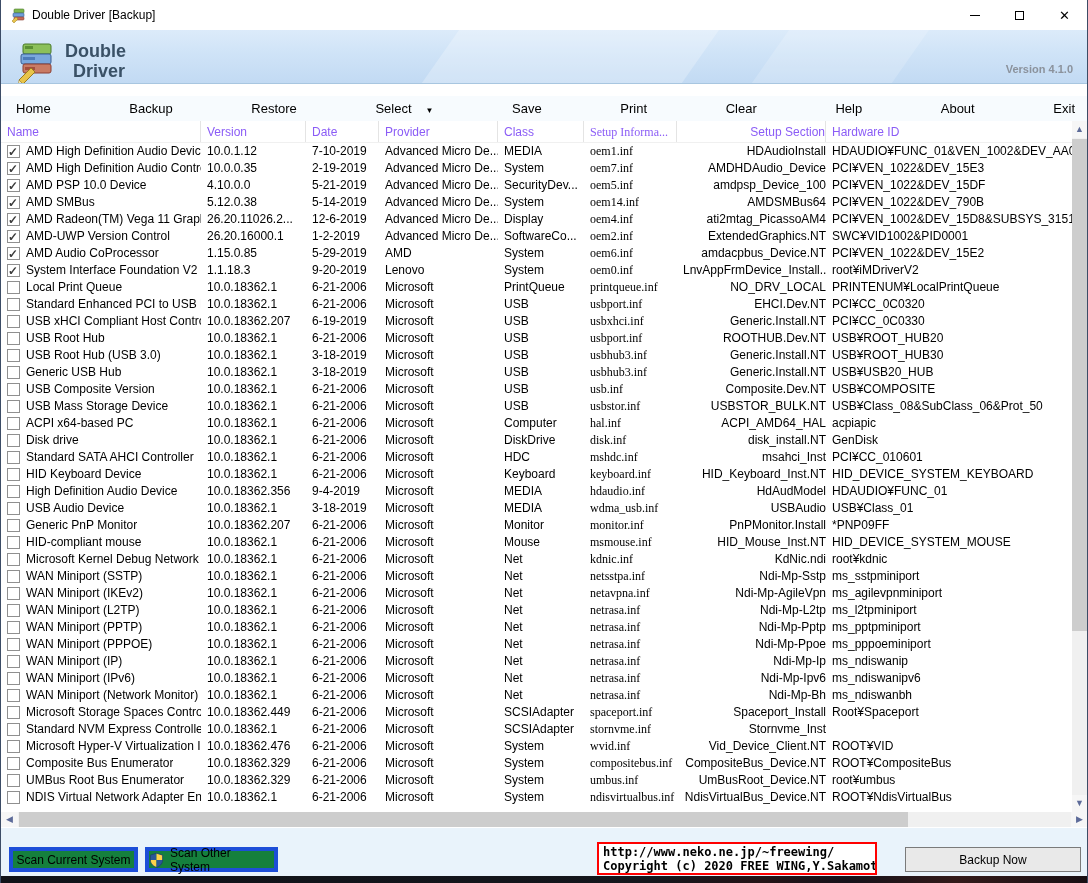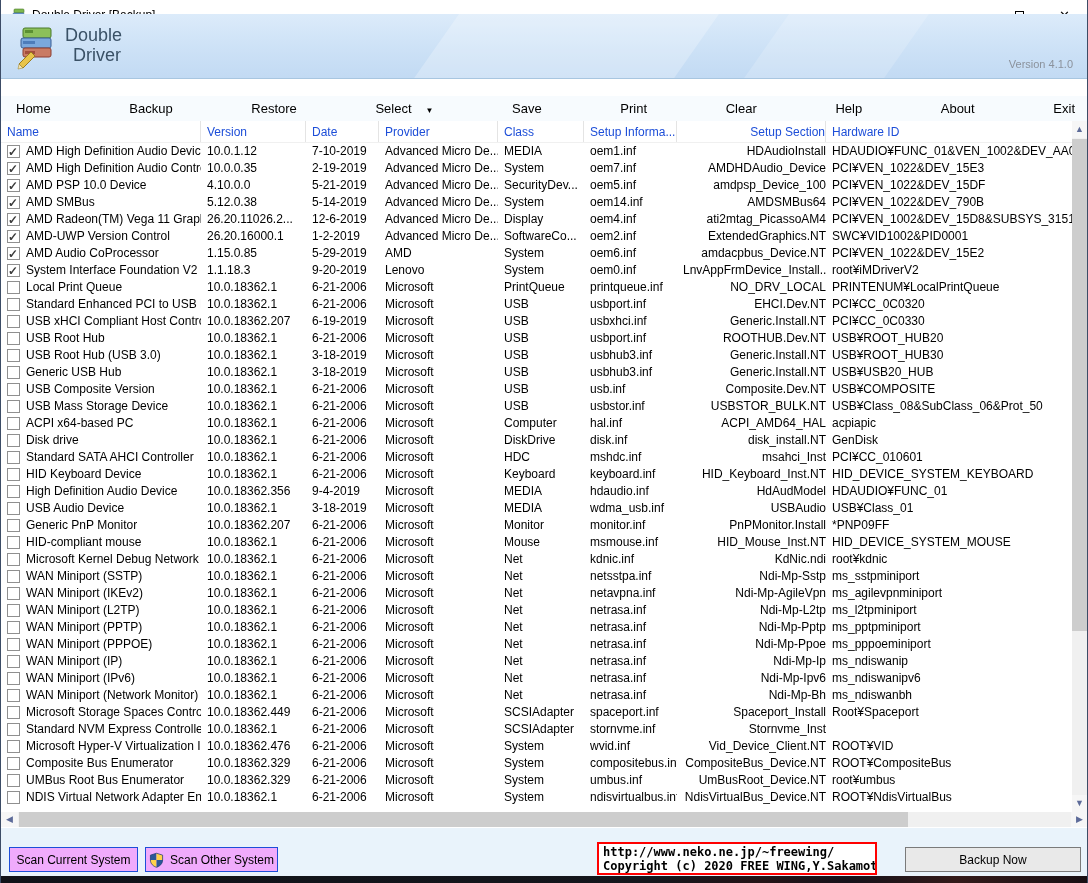--- a/index.html
+++ b/index.html
@@ -13,65 +13,65 @@
   
   .titlebar { position:absolute; left:0; top:0; width:100%; height:30px; background:#fff; }
   .titlebar .appicon { position:absolute; left:10px; top:7px; width:16px; height:16px; }
   .titlebar .title { position:absolute; left:31px; top:8px; font-size:12px; color:#000; }
   .capbtns { position:absolute; right:0; top:0; height:30px; display:flex; }
   .capbtn { width:45px; height:30px; display:flex; align-items:center; justify-content:center; color:#000; font-size:12px; }
   .glyph-min { width:10px; height:1px; background:#000; display:block; }
   .glyph-max { width:9px; height:9px; border:1px solid #000; display:block; }
   .glyph-close { font-size:13px; line-height:13px; }
   
-  .banner { position:absolute; left:0; top:14px; width:100%; height:65px;
+  .banner { position:absolute; left:0; top:30px; width:100%; height:54px;
     background: linear-gradient(180deg,#dcebfa 0%,#cfe3f7 45%,#c2daf3 100%);
-    border-bottom:1px solid #a8c6e0; overflow:hidden; }
+    border-bottom:1px solid #a8c6e0; overflow:hidden;font-weight:bold; }
   .banner .streak1 { position:absolute; left:430px; top:-20px; width:260px; height:120px;
     background:rgba(255,255,255,0.25); transform:skewX(-35deg); }
   .banner .streak2 { position:absolute; left:760px; top:-20px; width:140px; height:120px;
     background:rgba(255,255,255,0.18); transform:skewX(-35deg); }
   .logo { position:absolute; left:14px; top:8px; width:46px; height:48px; }
   .appname { position:absolute; left:64px; top:11px; color:#3a5166; font-size:18px; line-height:20px; }
   .version { position:absolute; right:14px; bottom:8px; color:#8b929c; font-size:11px; }
   
   .menubar { position:absolute; left:0; top:96px; width:100%; height:25px;
     background:#f7fbfe; display:flex; align-items:center;justify-content:space-between; }
   .menu-item { font-size:13px; color:#000; padding:0 12px; margin-left:9px; cursor:default; white-space:nowrap; }
   .menu-item:first-child { margin-left:3px; }
   .menu-item.disabled { color:#000000; }
   .menu-arrow { font-size:8px; color:#000; margin-left:14px; }
   
   .listview { position:absolute; left:0; top:121px; width:1071px; height:691px; background:#fff; overflow:hidden; }
   .lv-header { display:flex; height:22px; background:#fff; border-bottom:1px solid #f0f0f0; }
-  .lv-hcell { font-size:12px; color:#1d4ed8; padding:4px 0 0 6px; border-right:1px solid #e4e4e4; overflow:hidden; white-space:nowrap; }
+  .lv-hcell { font-size:12px; color:#8b5cf6; padding:4px 0 0 6px; border-right:1px solid #e4e4e4; overflow:hidden; white-space:nowrap; }
   .lv-row { display:flex; height:17px; background:#fff; }
   .lv-cell { font-size:12px; color:#000; line-height:17px; padding-left:6px; overflow:hidden; white-space:nowrap; flex-shrink:0; }
   .c0 { width:200px; } .c1 { width:105px; } .c2 { width:73px; } .c3 { width:119px; }
-  .c4 { width:86px; } .c5 { width:93px; } .c6 { width:149px;text-align:right; } .c7 { width:246px; border-right:none; }
+  .c4 { width:86px; } .c5 { width:93px;font-family:Liberation Serif, serif; } .c6 { width:149px;text-align:right; } .c7 { width:246px; border-right:none; }
   .namecell { display:flex; align-items:center; padding-left:6px; }
   .cbx { width:13px; height:13px; border:1px solid #8f8f8f; background:#fff; margin-right:6px;
     flex-shrink:0; position:relative; }
   .cbx.checked::after { content:"✓"; position:absolute; left:0px; top:-2px; font-size:12px; color:#3b3b3b; font-weight:bold; }
   .name-text { overflow:hidden; white-space:nowrap; font-size:12px; }
   
   .vscroll { position:absolute; right:0; top:121px; width:15px; height:691px; background:#f0f0f0; }
   .vs-arrow { position:absolute; left:0; width:15px; height:17px; background:#f6f6f6; color:#5d6b99;
     font-size:9px; text-align:center; line-height:17px; }
   .vs-up { top:0; } .vs-down { bottom:0; }
   .vs-thumb { position:absolute; left:0; top:18px; width:15px; height:492px; background:#cdcdcd; }
   .hscroll { position:absolute; left:0; top:812px; width:1088px; height:15px; background:#f0f0f0; }
   .hs-arrow { position:absolute; top:0; width:17px; height:15px; background:#f6f6f6; color:#5d6b99;
     font-size:9px; text-align:center; line-height:15px; }
   .hs-left { left:0; } .hs-right { right:1px; }
   .hs-thumb { position:absolute; left:18px; top:0; width:889px; height:15px; background:#cdcdcd; }
   
   .footer { position:absolute; left:0; top:827px; width:100%; height:49px;
     background:#e9f3fb; border-top:1px solid #ffffff; }
-  .btn { position:absolute; height:25px; background:#f0abfc; border:1px solid #1d4ed8;
+  .btn { position:absolute; height:25px; background:#15803d; border:4px solid #1d4ed8;
     font-size:12px; color:#000; display:flex; align-items:center; justify-content:center; cursor:default; }
   .btn-scan-current { left:8px; top:19px; width:129px; }
   .btn-scan-other { left:144px; top:19px; width:133px; }
   .btn-scan-other .shield { margin-right:6px; display:block; }
   .btn-backup { left:904px; top:19px; width:176px; background:#e9e9e9; border:1px solid #7a7a7a; }
   .creditbox { position:absolute; left:596px; top:14px; width:280px; height:33px;
     border:2px solid #f00; background:#fff; padding:1px 4px;
     font-family:"DejaVu Sans Mono", monospace; font-weight:bold; font-size:12px; line-height:14px;
     color:#000; white-space:nowrap; overflow:hidden; }
   .bottomstrip { position:absolute; left:0; top:876px; width:100%; height:7px;

